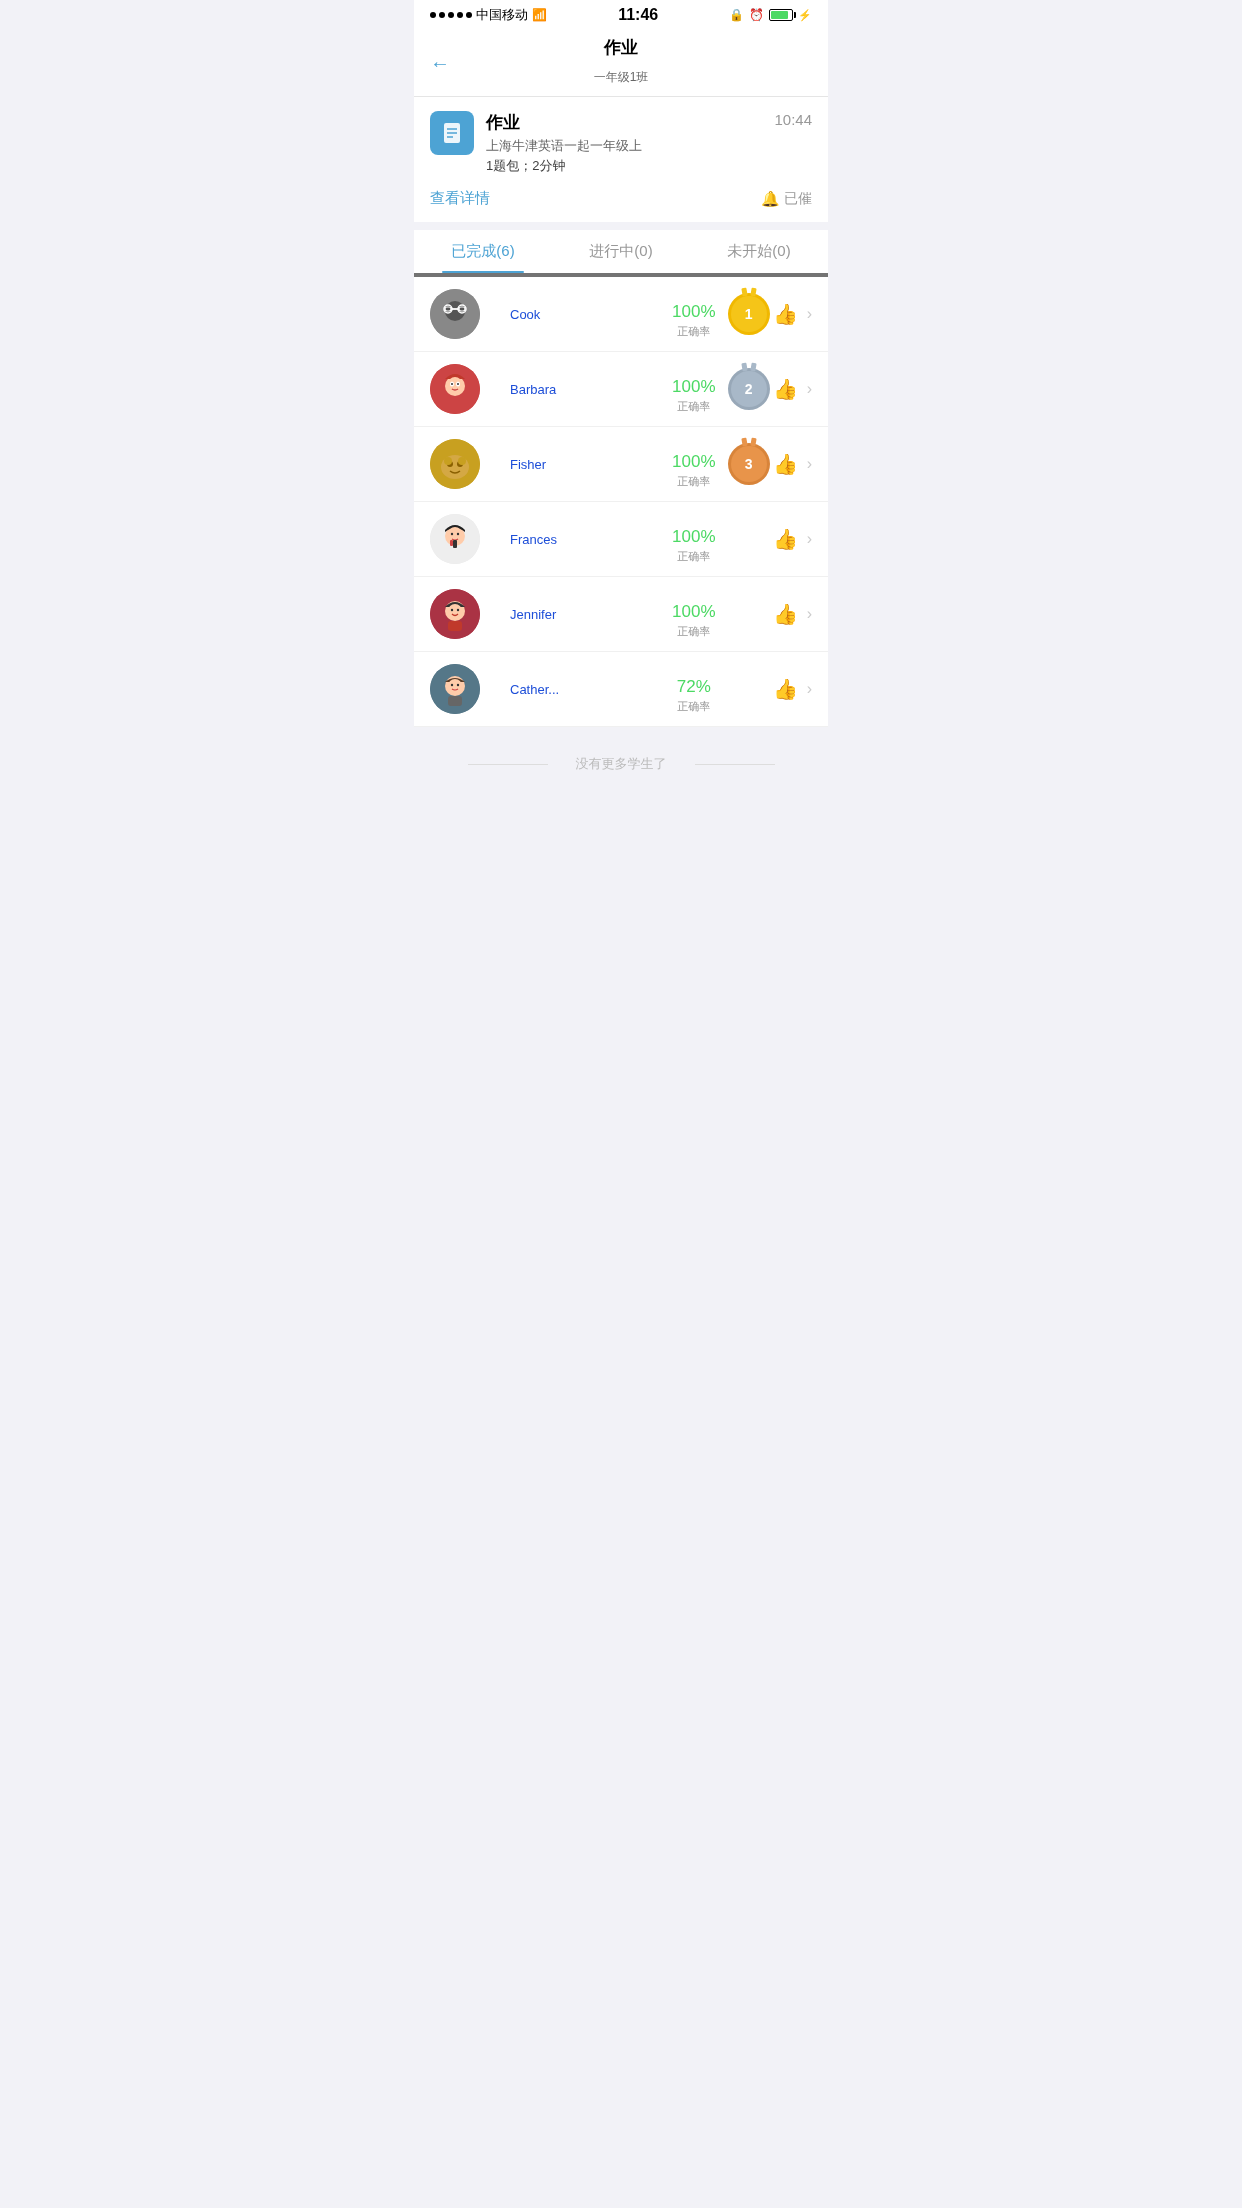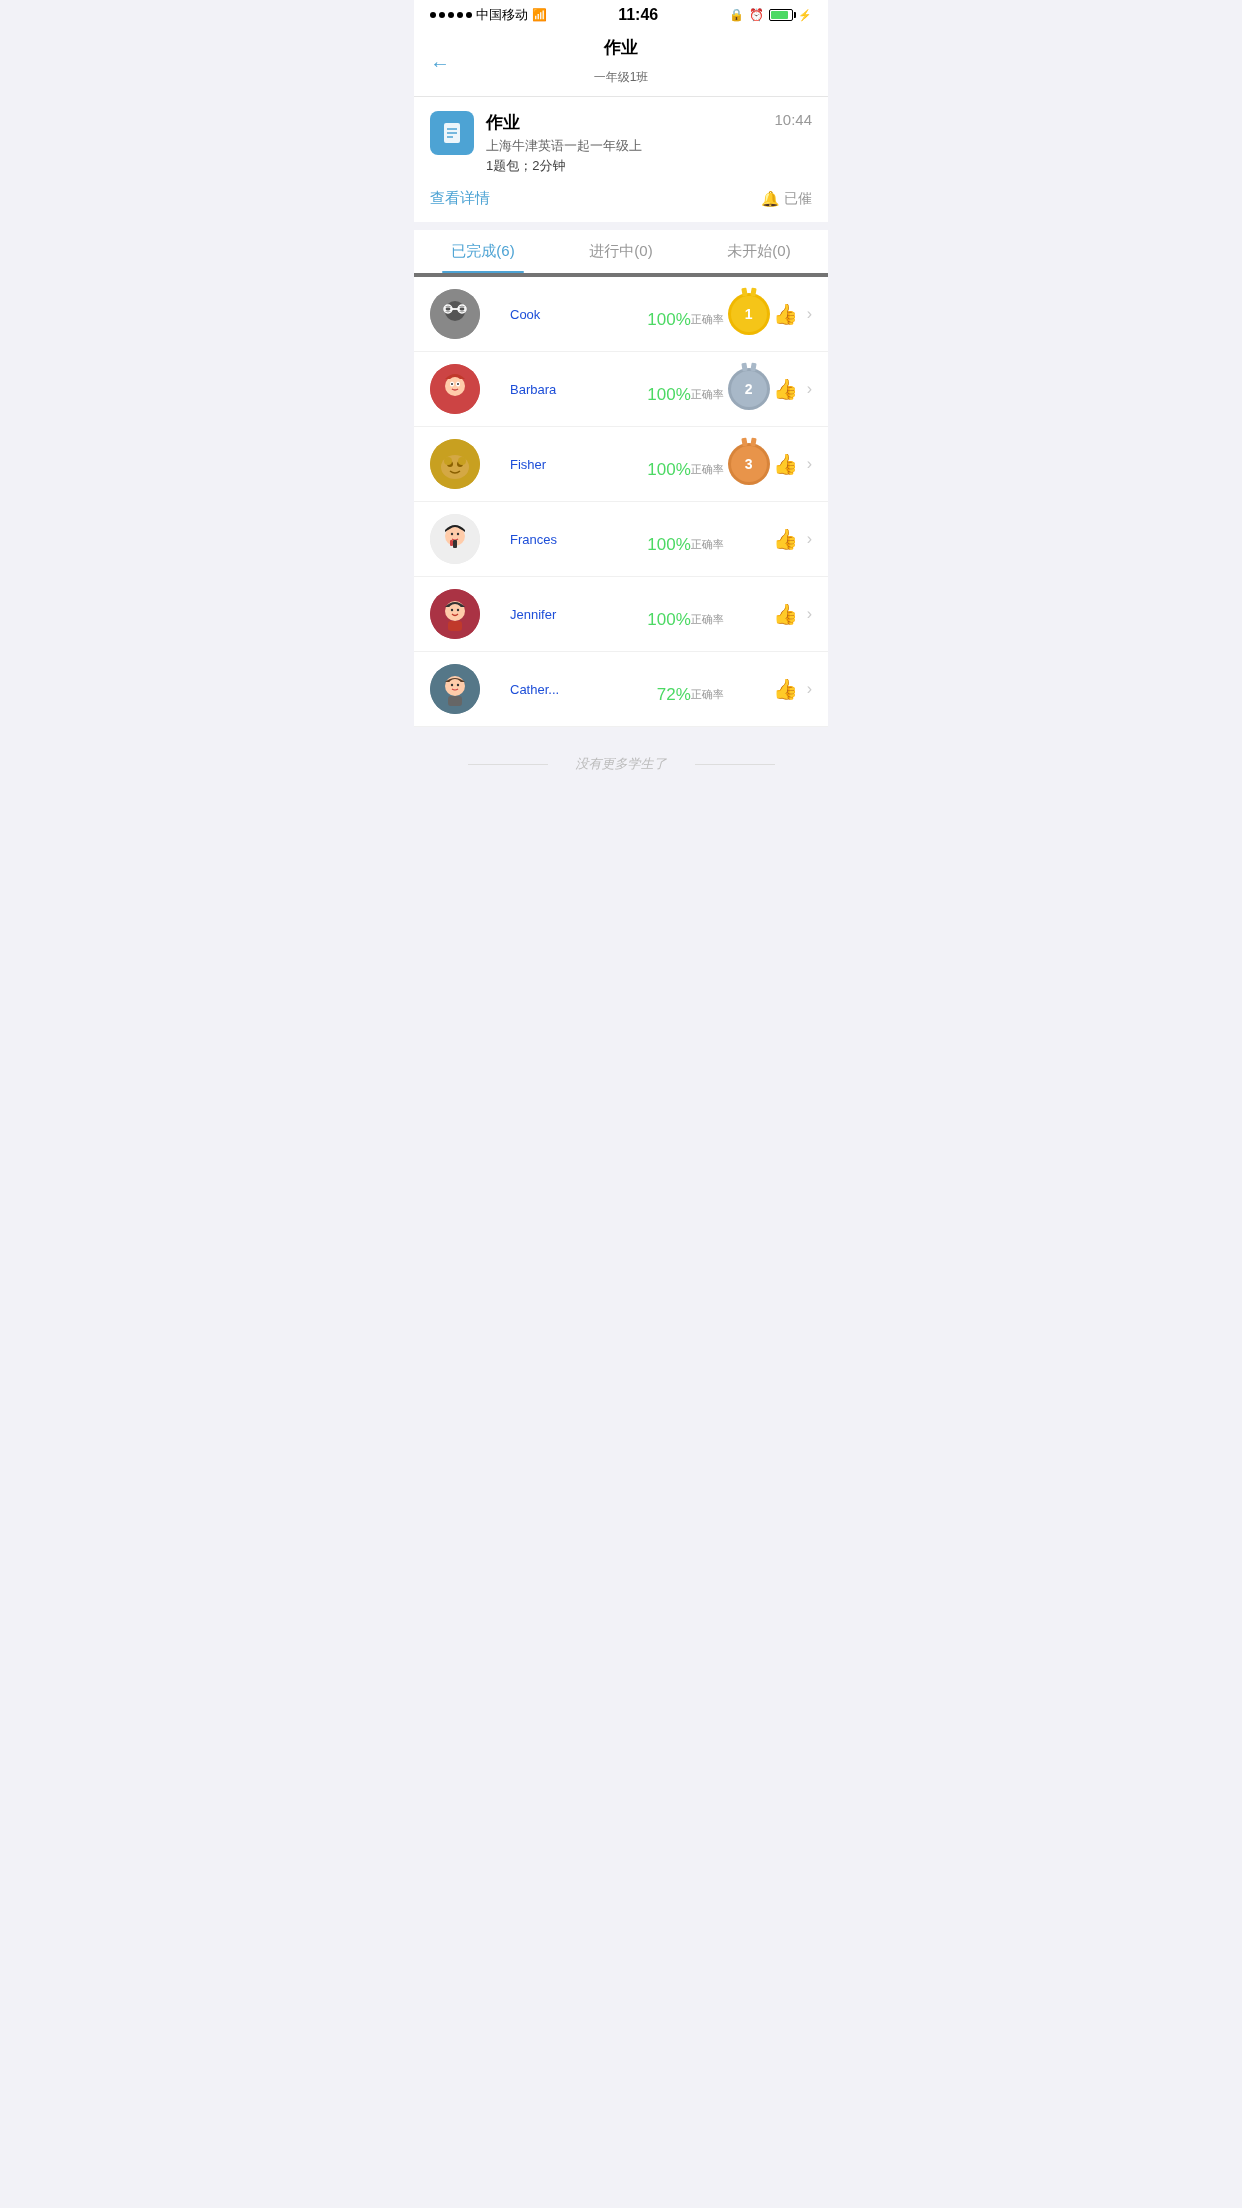--- a/index.html
+++ b/index.html
@@ -145,20 +145,22 @@
     .av-cook { background: #888; }
 
     .student-name {
       flex: 1;
       font-size: 13px;
       color: #1d4ed8;
       margin-left: 30px;
     }
     .student-accuracy {
       display: flex;
+      flex-direction: column;
+      align-items: center;
       min-width: 60px;
       margin-top: 12px;
     }
     .accuracy-value {
       font-size: 17px;
       font-weight: 500;
       color: #4cd964;
     }
     .accuracy-label {
       font-size: 11px;
@@ -212,21 +214,20 @@
     }
 
     
     .no-more {
       text-align: right;
       padding: 28px 0 20px;
       display: flex;
       align-items: center;
       justify-content: center;
       gap: 20px;
-      font-style: italic;
     }
     .no-more-line {
       flex: 1;
       height: 1px;
       background: #ddd;
       max-width: 80px;
       margin: 0 8px;
     }
     .no-more-text {
       font-size: 13px;

